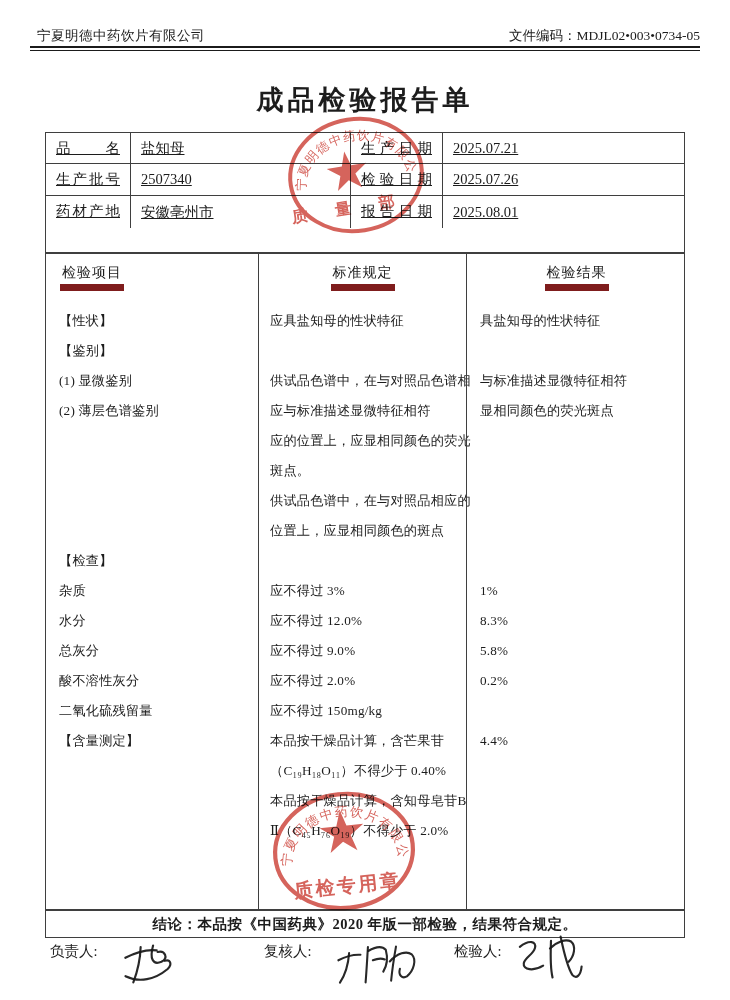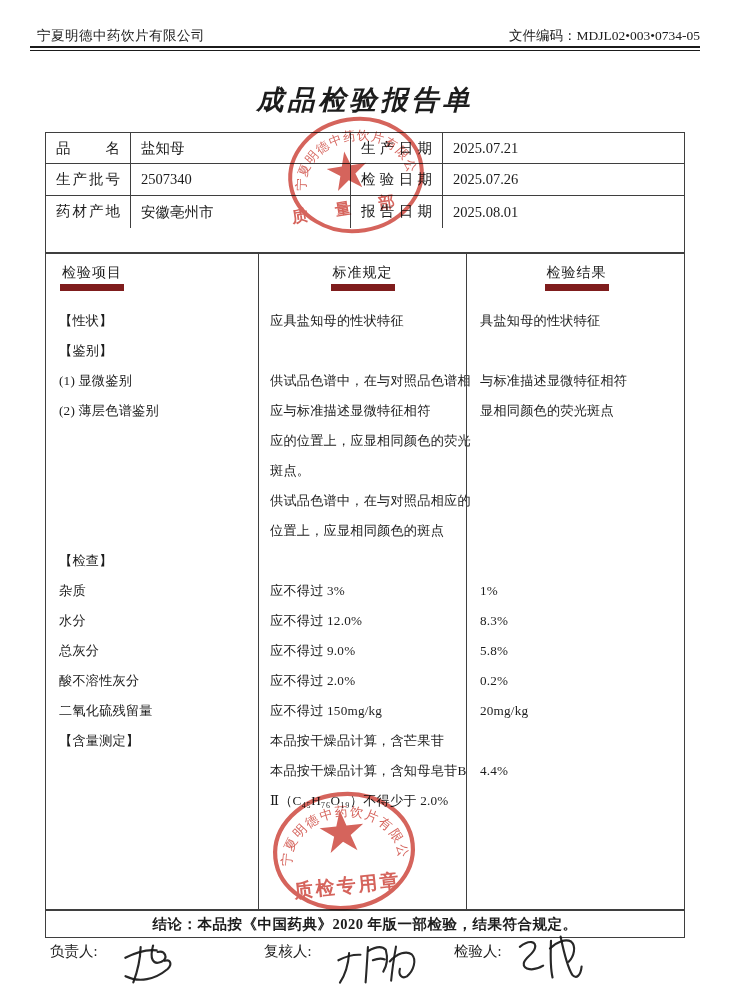--- a/index.html
+++ b/index.html
@@ -10,26 +10,26 @@
   }
   .abs{position:absolute;}
 
   
   .hdr-company{left:37px;top:27px;font-size:13.5px;letter-spacing:.5px;}
   .hdr-code{right:30px;top:27px;font-size:13.5px;}
   .hdr-rule{left:30px;top:46px;width:670px;height:2px;
     border-top:2.2px solid #1b1b1b;border-bottom:1px solid #1b1b1b;}
 
   .doc-title{left:0;top:82px;width:730px;text-align:center;
-    font-size:27px;font-weight:bold;letter-spacing:4px;font-style:italic;}
+    font-size:27px;font-weight:bold;letter-spacing:4px;}
 
   
   .info-table{left:45px;top:132px;width:640px;height:121px;
     border:1.6px solid #3f3f3f;box-sizing:border-box;font-size:14.5px;}
-  .irow{display:flex;border-bottom:1px solid #3f3f3f;box-sizing:border-box;}
+  .irow{display:flex;border-bottom:1px solid #3f3f3f;box-sizing:border-box;text-decoration:underline;}
   .irow:last-child{border-bottom:none;}
   .icell{box-sizing:border-box;border-right:1px solid #3f3f3f;
     display:flex;align-items:center;padding:0 10px;white-space:nowrap;overflow:visible;}
   .icell.last{border-right:none;flex:1;}
   .icell.jlab{display:block;line-height:30px;text-align:justify;text-align-last:justify;}
   .r4lab{padding-left:10px;}
 
   
   .itable{left:45px;top:253px;width:640px;height:657px;
     border:1.6px solid #3f3f3f;box-sizing:border-box;}
@@ -129,41 +129,41 @@
         <div class="tl">斑点。</div>
         <div class="tl">供试品色谱中，在与对照品相应的</div>
         <div class="tl">位置上，应显相同颜色的斑点</div>
         <div class="tl"></div>
         <div class="tl">应不得过 3%</div>
         <div class="tl">应不得过 12.0%</div>
         <div class="tl">应不得过 9.0%</div>
         <div class="tl">应不得过 2.0%</div>
         <div class="tl">应不得过 150mg/kg</div>
         <div class="tl">本品按干燥品计算，含芒果苷</div>
+        <div class="tl">（C₁₉H₁₈O₁₁）不得少于 0.40%</div>
         <div class="tl">本品按干燥品计算，含知母皂苷B</div>
         <div class="tl">Ⅱ（C₄₅H₇₆O₁₉）不得少于 2.0%</div>
       </div>
   </div>
   <div class="col col3">
     <div class="col-h"><span>检验结果</span></div>
     <div class="lines">
         <div class="tl">具盐知母的性状特征</div>
         <div class="tl"></div>
         <div class="tl">与标准描述显微特征相符</div>
         <div class="tl">显相同颜色的荧光斑点</div>
         <div class="tl"></div>
         <div class="tl"></div>
         <div class="tl"></div>
         <div class="tl"></div>
         <div class="tl"></div>
         <div class="tl">1%</div>
         <div class="tl">8.3%</div>
         <div class="tl">5.8%</div>
         <div class="tl">0.2%</div>
-        <div class="tl">20mg/kg</div>
         <div class="tl"></div>
         <div class="tl">4.4%</div>
         <div class="tl"></div>
       </div>
   </div>
 </div>
 
 <div class="abs conclusion">
   <span>结论：本品按《中国药典》2020 年版一部检验，结果符合规定。</span>
 </div>

